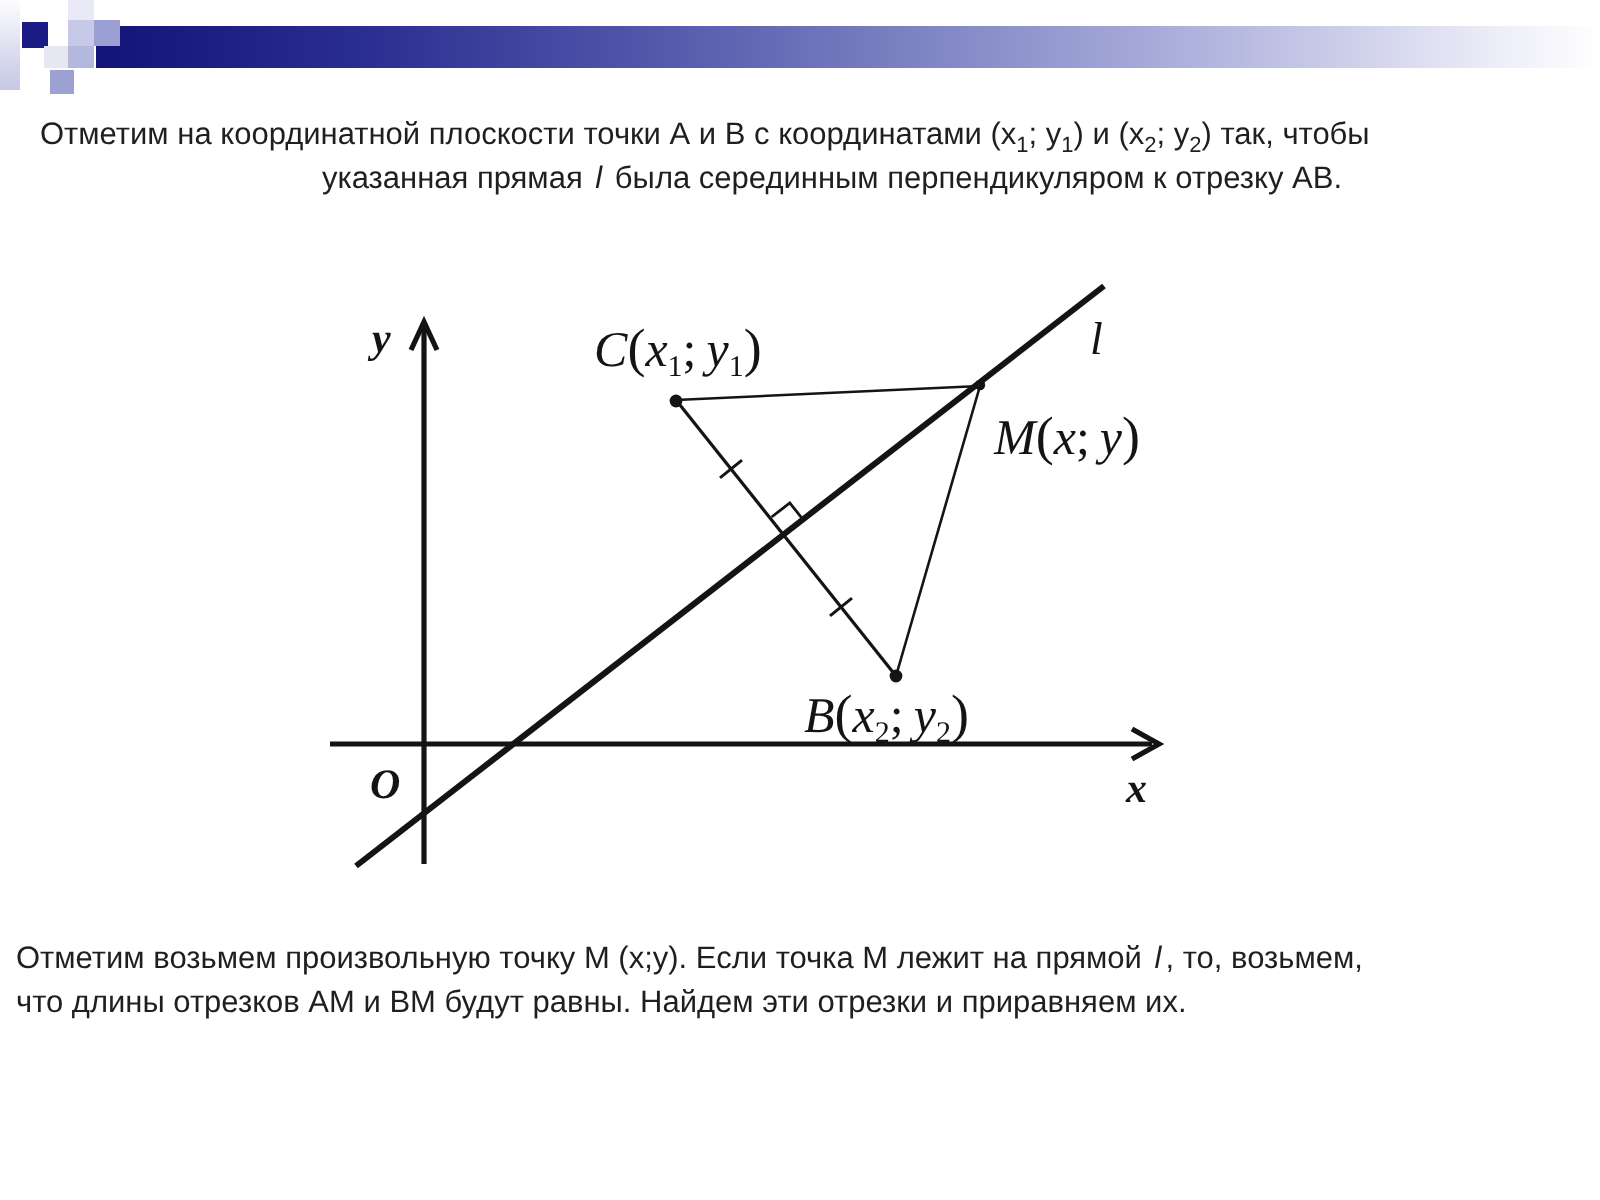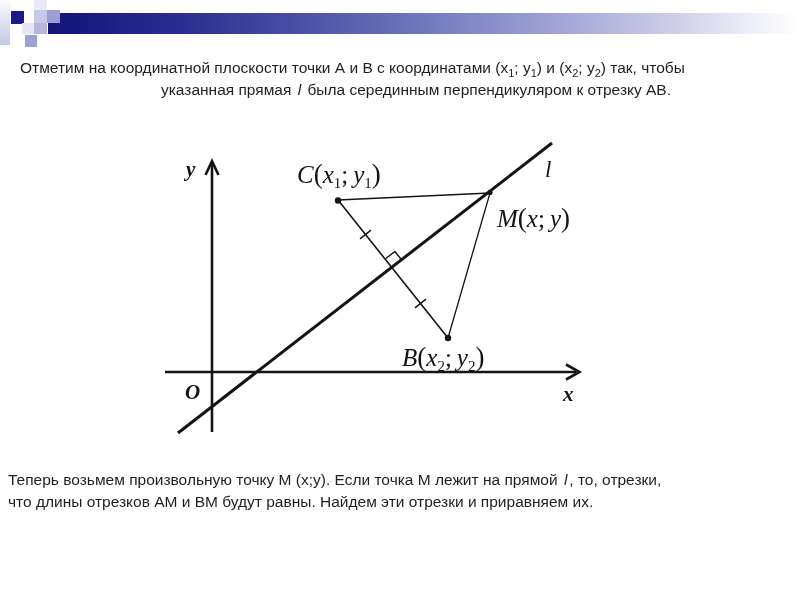--- a/index.html
+++ b/index.html
@@ -103,15 +103,15 @@
   <text class="l-label" x="545" y="177">l</text>
 
   <text class="p-label" x="297" y="183"><tspan>C</tspan><tspan class="paren">(</tspan><tspan>x</tspan><tspan class="subs" dy="5">1</tspan><tspan class="up" dy="-5">;</tspan><tspan dx="5">y</tspan><tspan class="subs" dy="5">1</tspan><tspan class="paren" dy="-5">)</tspan></text>
 
   <text class="p-label" x="497" y="227"><tspan>M</tspan><tspan class="paren">(</tspan><tspan>x</tspan><tspan class="up">;</tspan><tspan dx="5">y</tspan><tspan class="paren">)</tspan></text>
 
   <text class="p-label" x="402" y="366"><tspan>B</tspan><tspan class="paren">(</tspan><tspan>x</tspan><tspan class="subs" dy="5">2</tspan><tspan class="up" dy="-5">;</tspan><tspan dx="5">y</tspan><tspan class="subs" dy="5">2</tspan><tspan class="paren" dy="-5">)</tspan></text>
 </svg>
 
 <div class="bottom-text">
-  <div><span>Теперь возьмем произвольную точку М (x;y). Если точка М лежит на прямой </span><span class="il">l</span><span>, то, отрезки,</span></div>
+  <div><span>Отметим возьмем произвольную точку М (x;y). Если точка М лежит на прямой </span><span class="il">l</span><span>, то, возьмем,</span></div>
   <div>что длины отрезков АМ и ВМ будут равны. Найдем эти отрезки и приравняем их.</div>
 </div>
 
 </body></html>

